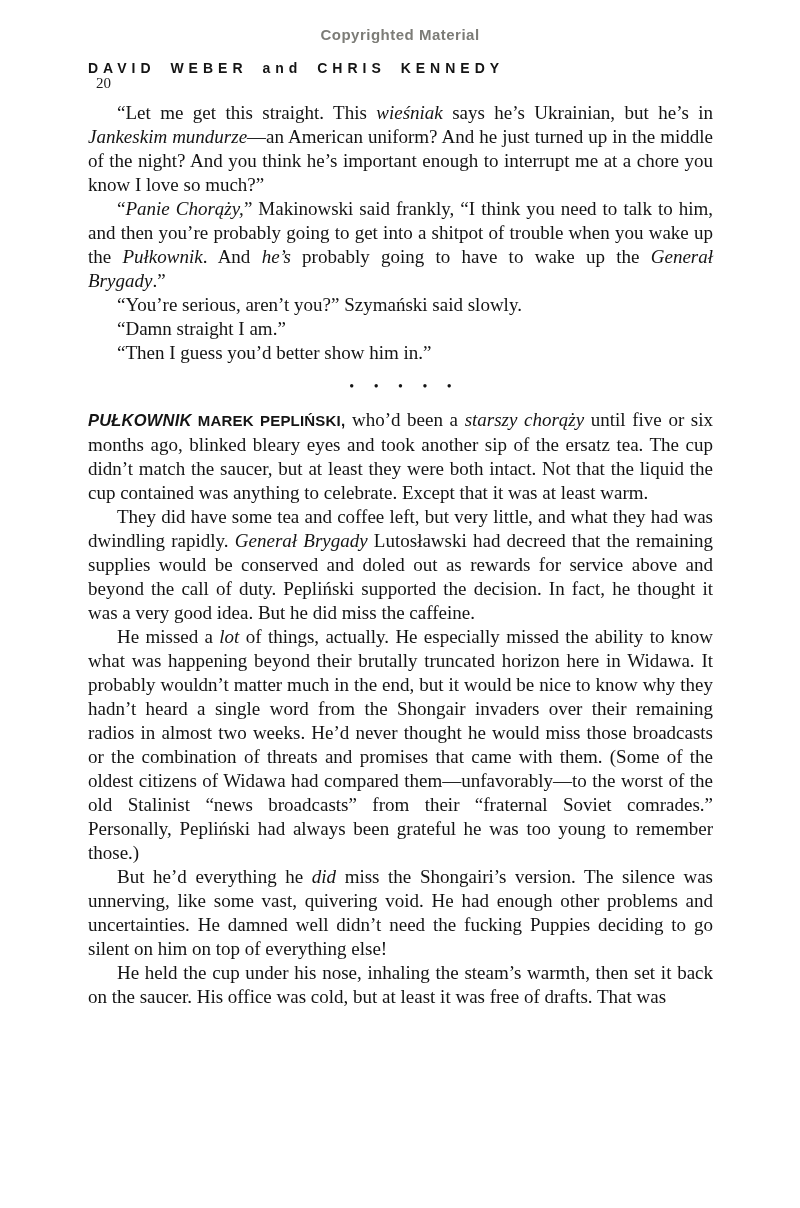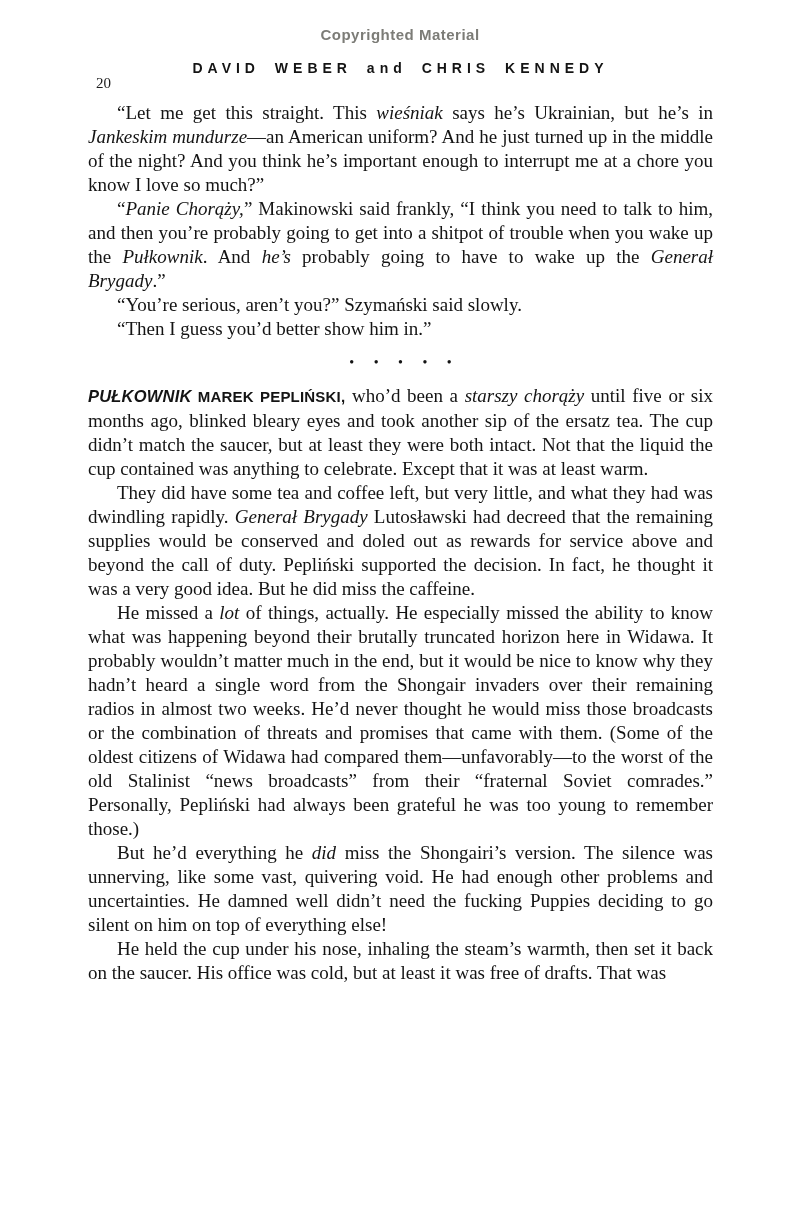--- a/index.html
+++ b/index.html
@@ -35,21 +35,21 @@
   .page-num {
     position: absolute;
     left: 8px;
     top: 15px;
     font-family: "Liberation Serif", serif;
     font-size: 15px;
     font-weight: normal;
     color: #1c1c1c;
   }
   .header-title {
-    text-align: center;
+    text-align: left;
     font-family: "Liberation Sans", sans-serif;
     font-weight: bold;
     font-size: 14px;
     letter-spacing: 5px;
     word-spacing: 6px;
     color: #141414;
     white-space: nowrap;
   }
   .body-text {
     position: absolute;
@@ -96,20 +96,21 @@
 
   <div class="running-header">
     <span class="page-num">20</span>
     <div class="header-title">DAVID WEBER and CHRIS KENNEDY</div>
   </div>
 
   <div class="body-text">
       <p class="para indent"><span class="seg-r">“Let me get this straight. This </span><span class="seg-i">wieśniak</span><span class="seg-r"> says he’s Ukrainian, but he’s in </span><span class="seg-i">Jankeskim mundurze</span><span class="seg-r">—an American uniform? And he just turned up in the middle of the night? And you think he’s important enough to interrupt me at a chore you know I love so much?”</span></p>
       <p class="para indent"><span class="seg-r">“</span><span class="seg-i">Panie Chorąży,</span><span class="seg-r">” Makinowski said frankly, “I think you need to talk to him, and then you’re probably going to get into a shitpot of trouble when you wake up the </span><span class="seg-i">Pułkownik</span><span class="seg-r">. And </span><span class="seg-i">he’s</span><span class="seg-r"> probably going to have to wake up the </span><span class="seg-i">Generał Brygady</span><span class="seg-r">.”</span></p>
       <p class="para indent"><span class="seg-r">“You’re serious, aren’t you?” Szymański said slowly.</span></p>
+      <p class="para indent"><span class="seg-r">“Damn straight I am.”</span></p>
       <p class="para indent"><span class="seg-r">“Then I guess you’d better show him in.”</span></p>
       <div class="scene-break">• • • • •</div>
       <p class="para"><span class="seg-bis">PUŁKOWNIK</span><span class="seg-bs"> MAREK PEPLIŃSKI,</span><span class="seg-r"> who’d been a </span><span class="seg-i">starszy chorąży</span><span class="seg-r"> until five or six months ago, blinked bleary eyes and took another sip of the ersatz tea. The cup didn’t match the saucer, but at least they were both intact. Not that the liquid the cup contained was anything to celebrate. Except that it was at least warm.</span></p>
       <p class="para indent"><span class="seg-r">They did have some tea and coffee left, but very little, and what they had was dwindling rapidly. </span><span class="seg-i">Generał Brygady</span><span class="seg-r"> Lutosławski had decreed that the remaining supplies would be conserved and doled out as rewards for service above and beyond the call of duty. Pepliński supported the decision. In fact, he thought it was a very good idea. But he did miss the caffeine.</span></p>
       <p class="para indent"><span class="seg-r">He missed a </span><span class="seg-i">lot</span><span class="seg-r"> of things, actually. He especially missed the ability to know what was happening beyond their brutally truncated horizon here in Widawa. It probably wouldn’t matter much in the end, but it would be nice to know why they hadn’t heard a single word from the Shongair invaders over their remaining radios in almost two weeks. He’d never thought he would miss those broadcasts or the combination of threats and promises that came with them. (Some of the oldest citizens of Widawa had compared them—unfavorably—to the worst of the old Stalinist “news broadcasts” from their “fraternal Soviet comrades.” Personally, Pepliński had always been grateful he was too young to remember those.)</span></p>
       <p class="para indent"><span class="seg-r">But he’d everything he </span><span class="seg-i">did</span><span class="seg-r"> miss the Shongairi’s version. The silence was unnerving, like some vast, quivering void. He had enough other problems and uncertainties. He damned well didn’t need the fucking Puppies deciding to go silent on him on top of everything else!</span></p>
       <p class="para indent"><span class="seg-r">He held the cup under his nose, inhaling the steam’s warmth, then set it back on the saucer. His office was cold, but at least it was free of drafts. That was</span></p>
     </div>
 
   <div class="copyright bottom">Copyrighted Material</div>

